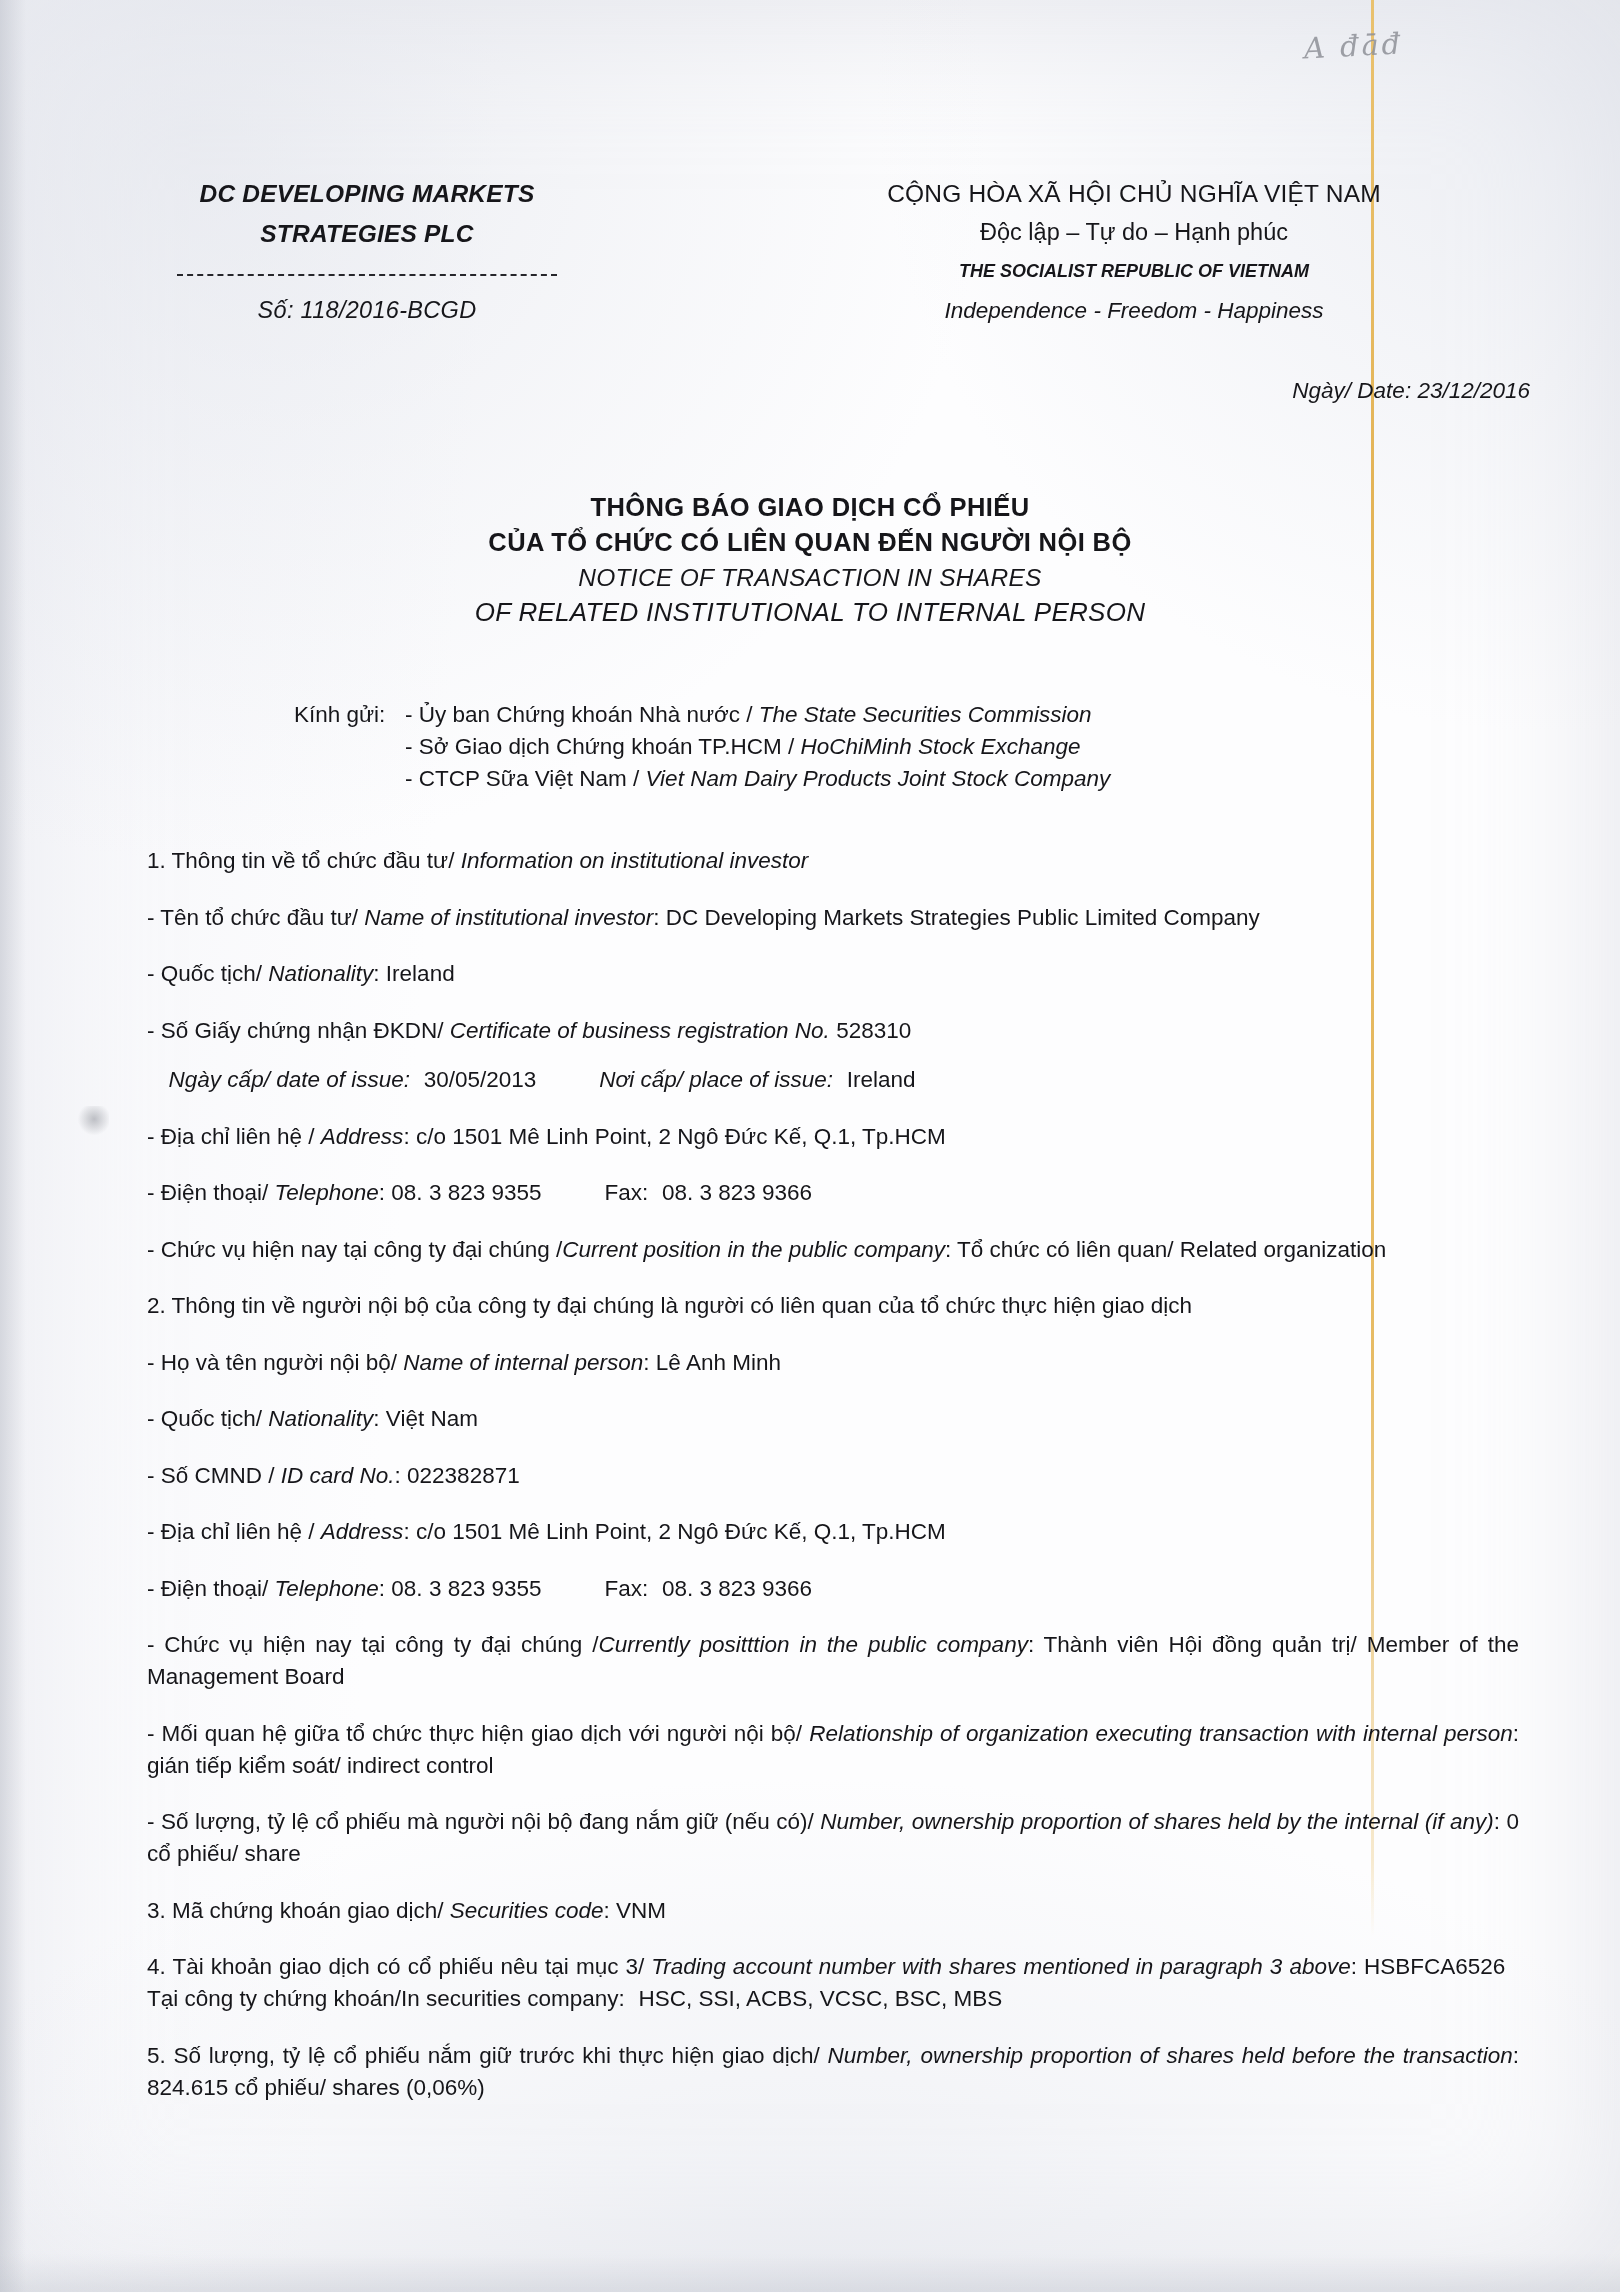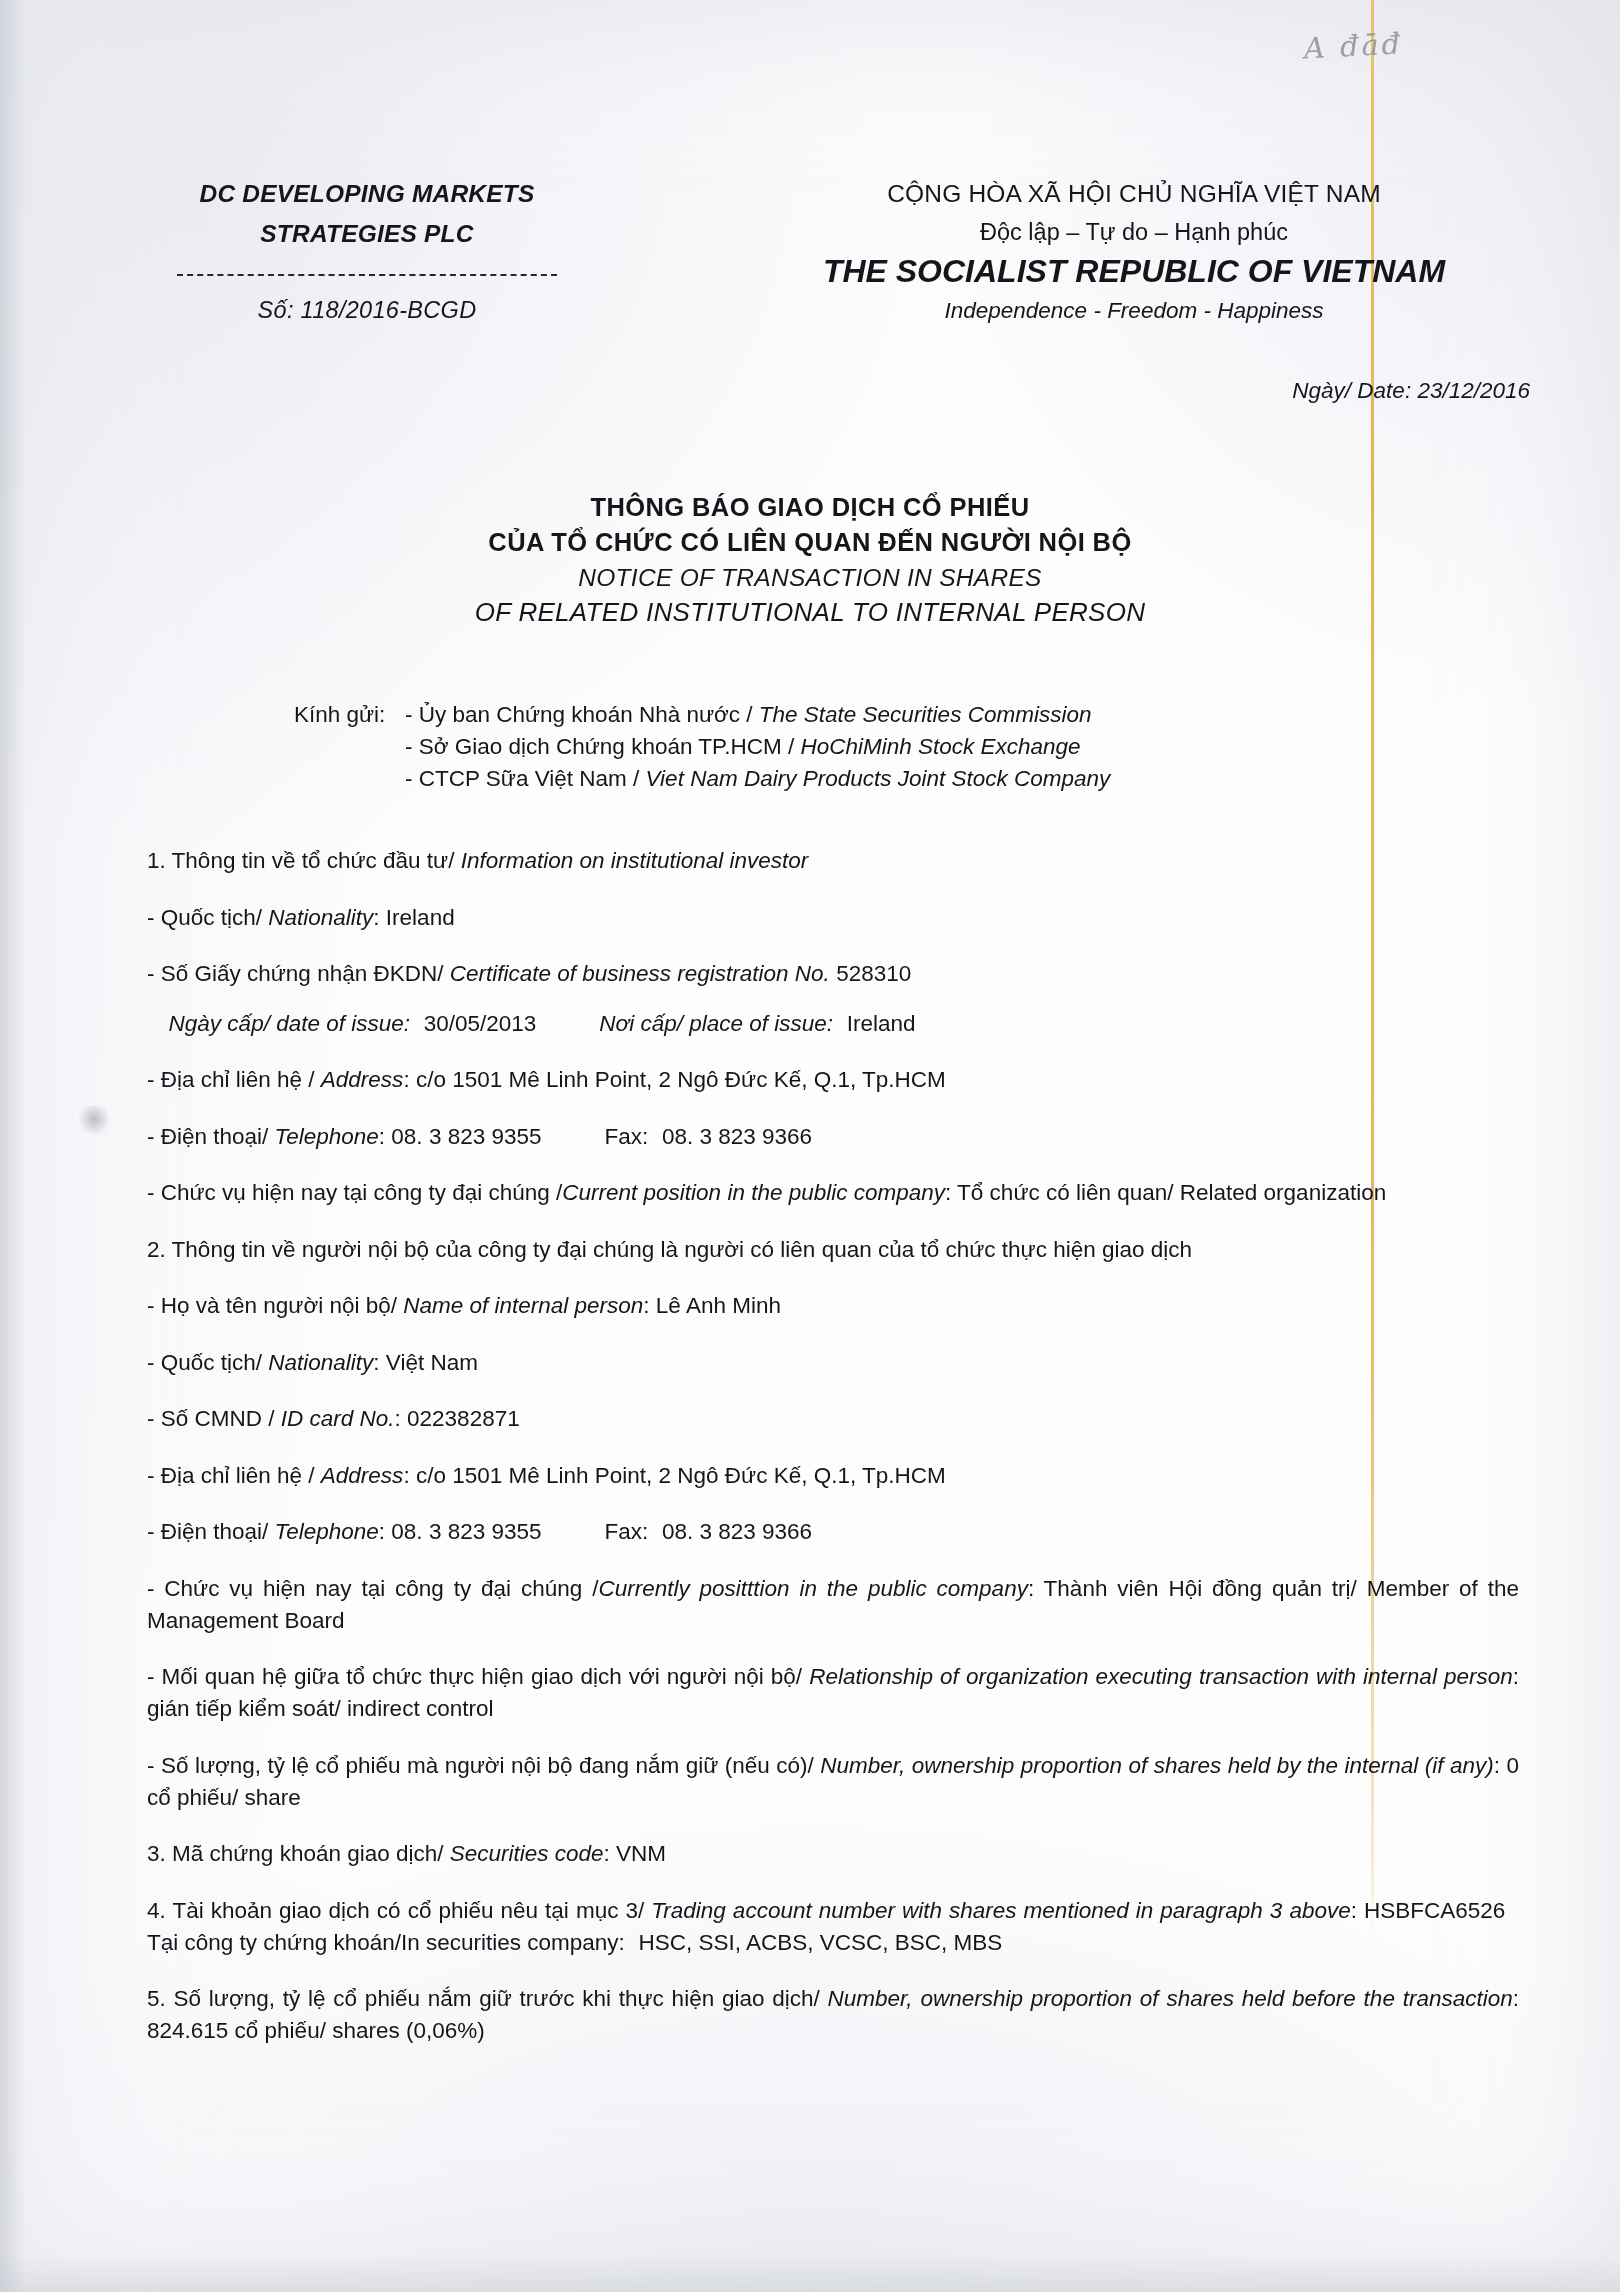--- a/index.html
+++ b/index.html
@@ -102,21 +102,21 @@
     font-size: 23.5px;
     letter-spacing: 0.3px;
   }
   .hdr-right {
     flex: 1;
     text-align: center;
     padding-right: 57px;
   }
   .hdr-right .l1 { font-size: 24.5px; line-height: 39px; letter-spacing: 0.2px; }
   .hdr-right .l2 { font-size: 23.5px; line-height: 39px; }
-  .hdr-right .l3 { font-size: 32px; line-height: 39px; font-style: italic; font-weight: 600; }
+  .hdr-right .l3 { font-size: 18px; line-height: 39px; font-style: italic; font-weight: 600; }
   .hdr-right .l4 { font-size: 22.5px; line-height: 39px; font-style: italic; }
 
   .dateline {
     position: absolute;
     top: 378px;
     right: 90px;
     font-size: 22.5px;
     font-style: italic;
     text-align: right;
   }
@@ -225,20 +225,23 @@
       <li><span>- CTCP Sữa Việt Nam / </span><span class="it">Viet Nam Dairy Products Joint Stock Company</span></li>
     </ul>
   </div>
 
   <div class="body">
 
     <p>
       <span>1. Thông tin về tổ chức đầu tư/ </span><span class="it">Information on institutional investor</span>
     </p>
 
+    <p>
+      <span>- Tên tổ chức đầu tư/ </span><span class="it">Name of institutional investor</span><span>: DC Developing Markets Strategies Public Limited Company</span>
+    </p>
 
     <p>
       <span>- Quốc tịch/ </span><span class="it">Nationality</span><span>:  Ireland</span>
     </p>
 
     <p class="tight">
       <span>- Số Giấy chứng nhận ĐKDN/ </span><span class="it">Certificate of business registration No.</span><span> 528310</span>
     </p>
 
     <p style="padding-left:21.6px;">

